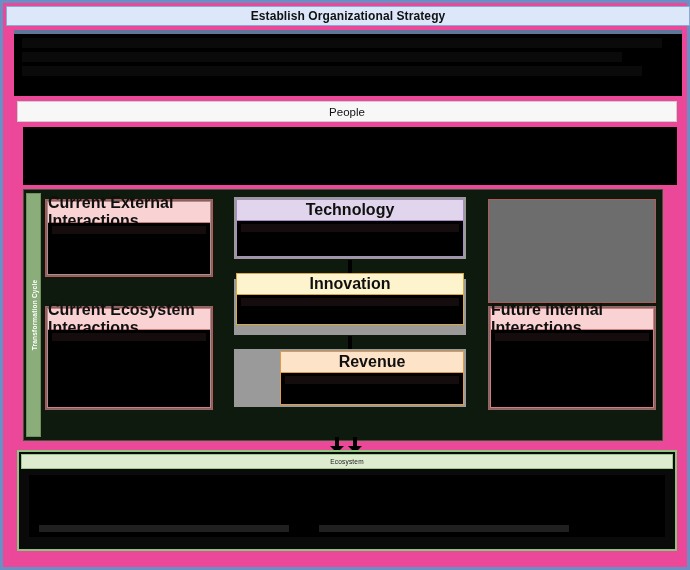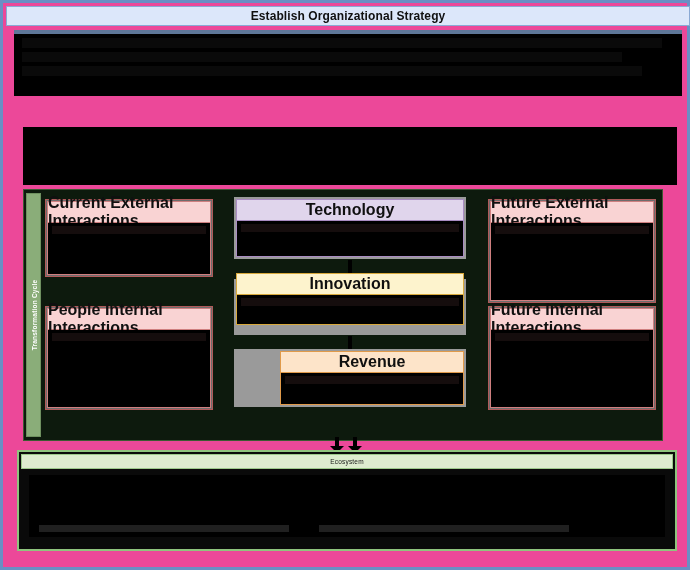--- a/index.html
+++ b/index.html
@@ -148,38 +148,39 @@
 
   <div class="titlebar">Establish Organizational Strategy</div>
 
   <div class="topband">
     <div class="topband-strip"></div>
     <div class="redacted-line" style="left:8px;top:8px;width:640px;height:10px;"></div>
     <div class="redacted-line" style="left:8px;top:22px;width:600px;height:10px;"></div>
     <div class="redacted-line" style="left:8px;top:36px;width:620px;height:10px;"></div>
   </div>
 
+  <div class="people-bar">People</div>
   <div class="people-body"></div>
 
   <div class="tc-panel"></div>
   <div class="tc-spine">
     <span>Transformation Cycle</span>
   </div>
 
   <div class="pinkwrap" style="left:42px;top:196px;width:168px;height:78px;"></div>
   <div class="card pink" style="left:44px;top:198px;width:164px;">
     <div class="hd">Current External Interactions</div>
     <div class="bd" style="height:52px;">
       <div class="bd-ghost"></div>
     </div>
   </div>
 
   <div class="pinkwrap" style="left:42px;top:303px;width:168px;height:104px;"></div>
   <div class="card pink" style="left:44px;top:305px;width:164px;">
-    <div class="hd">People Internal Interactions</div>
+    <div class="hd">Current Ecosystem Interactions</div>
     <div class="bd" style="height:78px;">
       <div class="bd-ghost"></div>
     </div>
   </div>
 
   <div class="cardwrap" style="left:231px;top:194px;width:232px;height:62px;"></div>
   <div class="card purple" style="left:233px;top:196px;width:228px;">
     <div class="hd">Technology</div>
     <div class="bd" style="height:36px;">
       <div class="bd-ghost"></div>
@@ -206,26 +207,20 @@
 
   <div class="cardwrap" style="left:231px;top:346px;width:232px;height:58px;"></div>
   <div class="card orange" style="left:233px;top:348px;width:228px;padding-left:44px;">
     <div class="hd">Revenue</div>
     <div class="bd" style="height:32px;">
       <div class="bd-ghost"></div>
     </div>
   </div>
 
   <div class="pinkwrap" style="left:485px;top:196px;width:168px;height:104px;"></div>
-  <div class="card pink" style="left:487px;top:198px;width:164px;">
-    <div class="hd">Future External Interactions</div>
-    <div class="bd" style="height:78px;">
-      <div class="bd-ghost"></div>
-    </div>
-  </div>
 
   <div class="pinkwrap" style="left:485px;top:303px;width:168px;height:104px;"></div>
   <div class="card pink" style="left:487px;top:305px;width:164px;">
     <div class="hd">Future Internal Interactions</div>
     <div class="bd" style="height:78px;">
       <div class="bd-ghost"></div>
     </div>
   </div>
 
   <div class="arrow" style="left:327px;top:434px;height:16px;">

